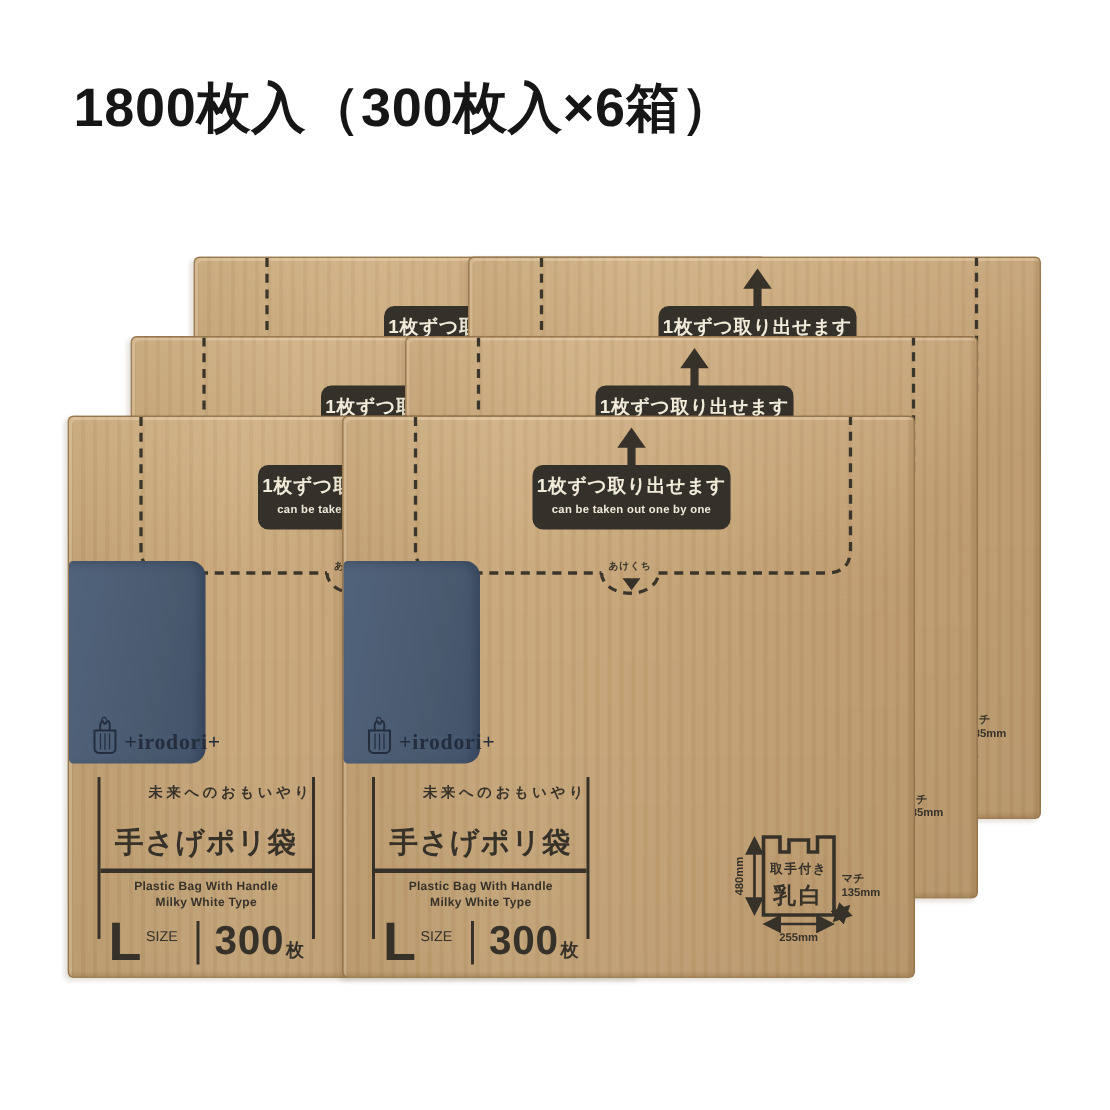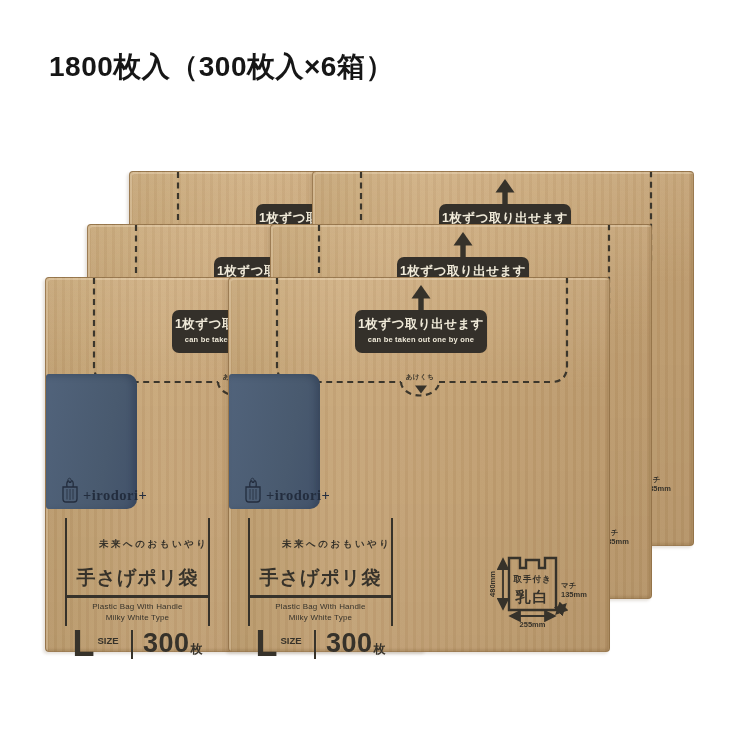--- a/index.html
+++ b/index.html
@@ -1,18 +1,18 @@
 <!DOCTYPE html>
 <html><head>
 <meta charset="utf-8">
 <style>
   html,body{margin:0;padding:0;background:#ffffff;width:740px;height:740px;overflow:hidden;
     font-family:"Liberation Sans",sans-serif;}
   .scene{position:relative;width:740px;height:740px;background:#fff;}
-  .title{position:absolute;left:49px;top:48px;font-size:28px;font-weight:bold;color:#161616;
+  .title{position:absolute;left:49px;top:48px;font-size:36px;font-weight:bold;color:#161616;
     letter-spacing:.5px;white-space:nowrap;}
   .box-host{position:absolute;width:382px;height:375px;}
   .b1{left:129px;top:171px;z-index:1}
   .b2{left:312px;top:171px;z-index:2}
   .b3{left:87px;top:224px;z-index:3}
   .b4{left:270px;top:224px;z-index:4}
   .b5{left:45px;top:277px;z-index:5}
   .b6{left:228px;top:277px;z-index:6}
   .box{position:absolute;inset:0;border-radius:4px;box-sizing:border-box;
     border:1.5px solid rgba(122,90,50,.55);
@@ -31,27 +31,27 @@
   .badge-jp{font-size:12.5px;font-weight:bold;margin-top:6px;letter-spacing:.5px;white-space:nowrap;}
   .badge-en{font-size:7.5px;font-weight:bold;margin-top:2px;letter-spacing:.2px;white-space:nowrap;}
   .patch{position:absolute;left:0;top:96px;width:91px;height:135px;border-radius:3px 10px 10px 3px;
     background:linear-gradient(100deg,#51637b,#495a6f 65%,#42526a);
     box-shadow:inset -4px 2px 6px rgba(15,25,40,.22);}
   .logo{position:absolute;left:12px;bottom:5px;display:flex;align-items:flex-end;color:#232d3e;}
   .logo-text{font-family:"Liberation Serif",serif;font-size:14.5px;font-weight:bold;
     letter-spacing:.5px;line-height:1;padding-bottom:2px;white-space:nowrap;}
   .label{position:absolute;left:19px;top:240px;width:145px;height:108px;box-sizing:border-box;
     border-left:2px solid #36322a;border-right:2px solid #36322a;text-align:center;color:#36322a;}
-  .tagline{font-size:9.5px;font-weight:600;letter-spacing:2.5px;margin-top:20px;white-space:nowrap;padding-left:32px;}
+  .tagline{font-size:9.5px;font-weight:600;letter-spacing:2.5px;margin-top:4px;white-space:nowrap;padding-left:32px;}
   .pname{font-size:19px;font-weight:bold;letter-spacing:1px;margin-top:14px;white-space:nowrap;}
   .rule{height:3px;background:#36322a;margin:4px 0 4px;}
-  .en{font-size:8px;font-weight:normal;letter-spacing:.2px;line-height:1.35;white-space:nowrap;}
+  .en{font-size:8px;font-weight:bold;letter-spacing:.2px;line-height:1.35;white-space:nowrap;}
   .sizerow{display:flex;align-items:center;justify-content:center;margin-top:6px;}
   .L{font-size:36px;font-weight:bold;line-height:.78;}
-  .sz{font-size:9.5px;font-weight:bold;margin-left:3px;transform:translateY(-4px);}
+  .sz{font-size:9.5px;font-weight:normal;margin-left:3px;transform:translateY(-4px);}
   .vdiv{width:2.5px;height:29px;background:#36322a;margin:0 10px 0 12px;}
   .cnt{font-size:27px;font-weight:bold;line-height:.8;letter-spacing:.5px;text-align:center;}
   .unit{font-size:12px;font-weight:bold;align-self:flex-end;margin:0 0 1px 1px;}
   .spec{position:absolute;left:250px;top:268px;width:118px;height:84px;}
   .spec text{fill:#36322a;font-weight:bold;font-family:"Liberation Sans",sans-serif;}
   .bagline{fill:none;stroke:#36322a;stroke-width:2.4;stroke-linejoin:miter;}
   .arr{stroke:#36322a;stroke-width:1.8;}
   .t85{font-size:8.5px;text-anchor:middle;letter-spacing:1px;}
   .t15{font-size:15px;text-anchor:middle;letter-spacing:2px;}
   .t75{font-size:7.5px;text-anchor:middle;}

